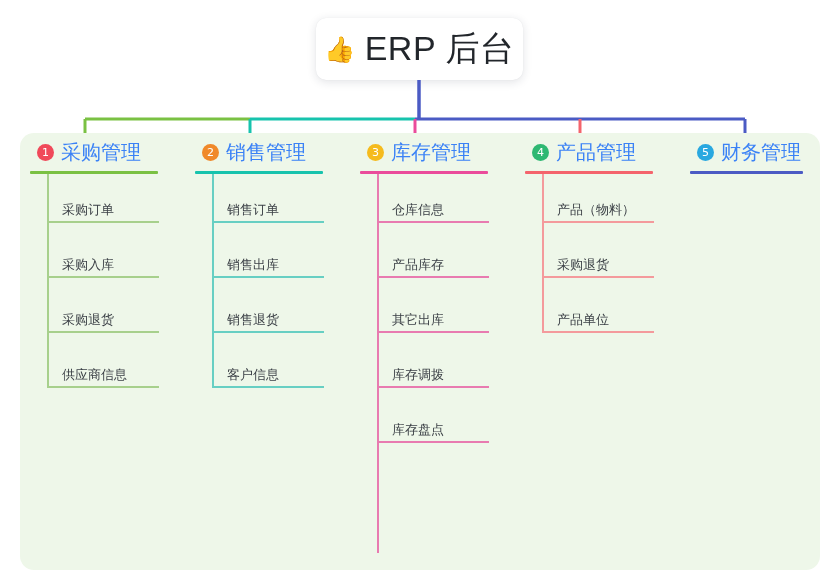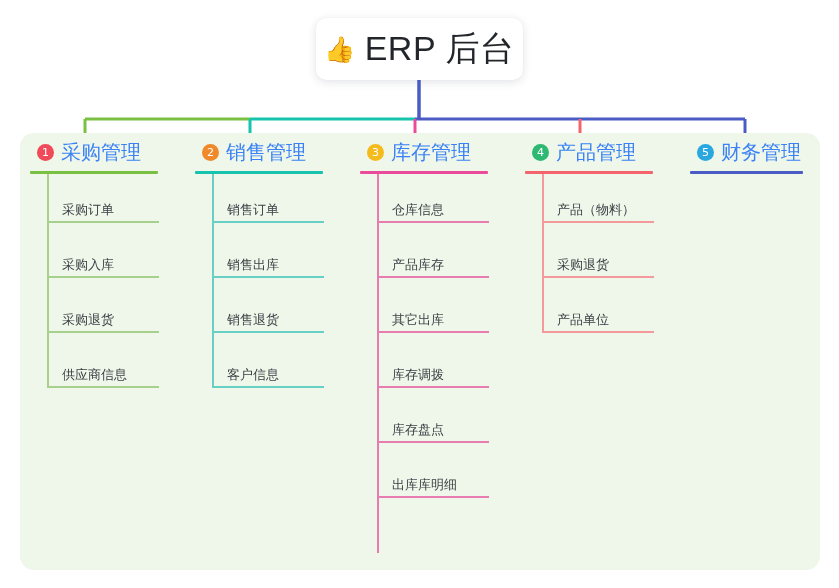--- a/index.html
+++ b/index.html
@@ -156,24 +156,20 @@
             <div class="leaf-rule" style="background: rgb(232, 123, 176); width: 112px;"></div>
           </div>
           <div class="leaf">
             <div class="leaf-text">库存调拨</div>
             <div class="leaf-rule" style="background: rgb(232, 123, 176); width: 112px;"></div>
           </div>
           <div class="leaf">
             <div class="leaf-text">库存盘点</div>
             <div class="leaf-rule" style="background: rgb(232, 123, 176); width: 112px;"></div>
           </div>
-          <div class="leaf">
-            <div class="leaf-text">出库库明细</div>
-            <div class="leaf-rule" style="background: rgb(232, 123, 176); width: 112px;"></div>
-          </div>
         </div>
       </div>
       <div class="col" style="left: 515px; width: 160px;">
         <div class="col-head">
           <span class="badge" style="background: rgb(46, 184, 114);">4</span>
           <span class="col-name">产品管理</span>
         </div>
         <div class="head-rule" style="background: rgb(244, 100, 108); width: 128px; margin-left: 10px;"></div>
         <div class="leaves">
           <div class="spine" style="background: rgb(244, 154, 156); height: 159px;"></div>

